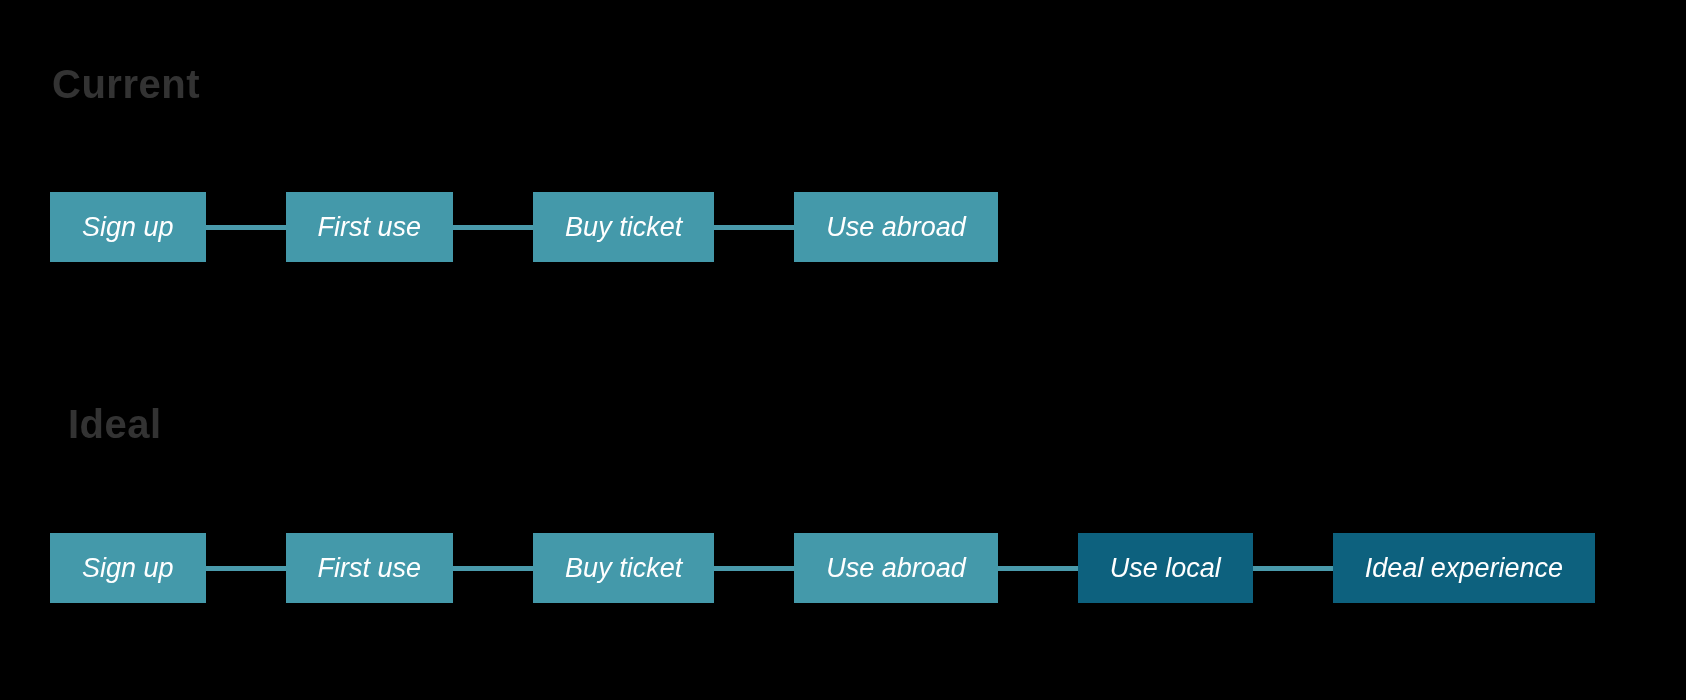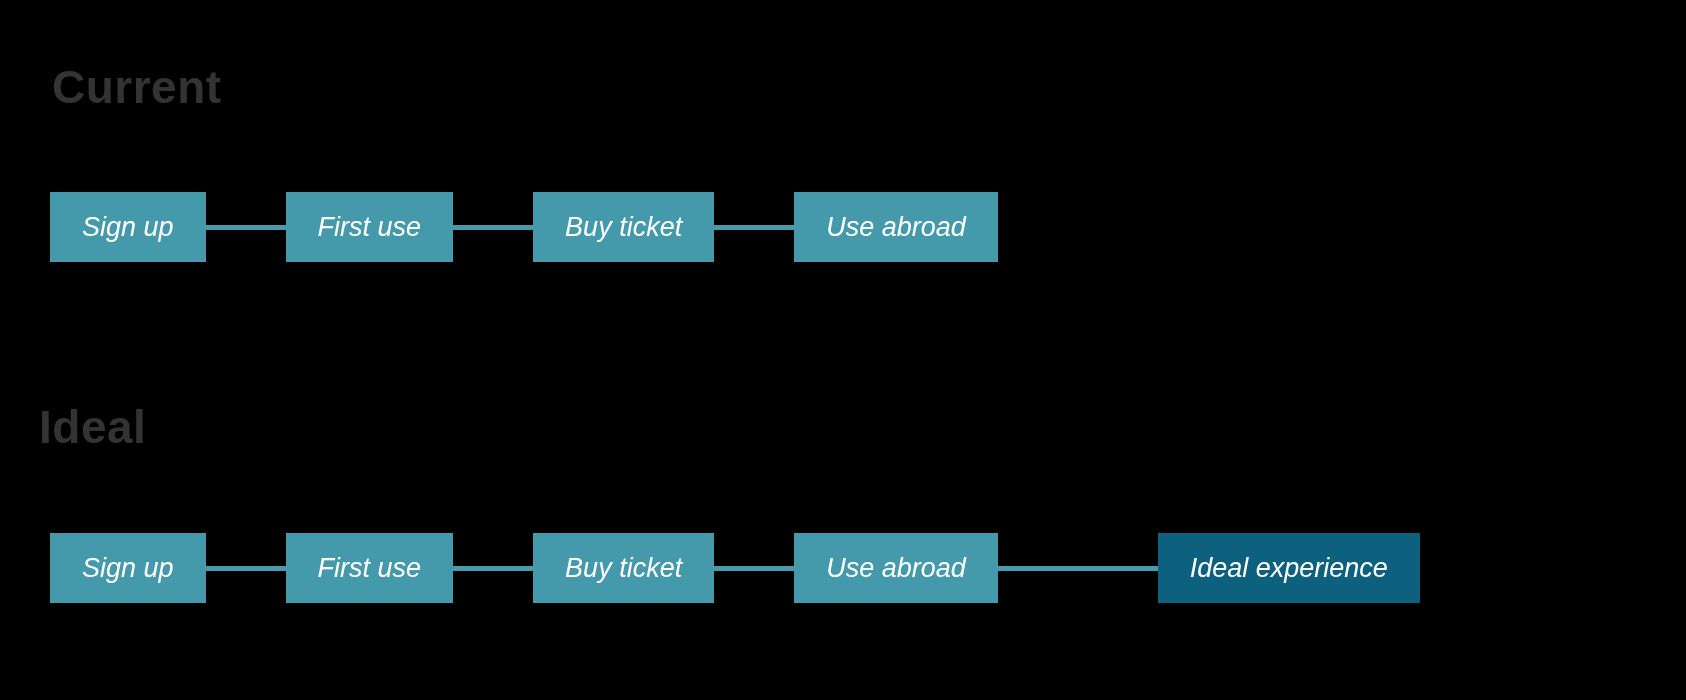--- a/index.html
+++ b/index.html
@@ -11,28 +11,28 @@
     position: relative;
     width: 1686px;
     height: 700px;
     background: var(--background, #000);
     overflow: hidden;
     font-family: "Liberation Sans", sans-serif;
   }
   .section-title {
     position: absolute;
     margin: 0;
-    font-size: 46px;
+    font-size: 40px;
     line-height: 1;
     font-weight: bold;
     color: var(--heading, #333);
     letter-spacing: 0.5px;
   }
   .title-current { left: 52px; top: 64px; }
-  .title-ideal   { left: 39px; top: 404px; }
+  .title-ideal   { left: 68px; top: 404px; }
   .flow {
     position: absolute;
     display: flex;
     align-items: stretch;
     font-style: italic;
   }
   .flow-current { left: 50px; top: 192px; }
   .flow-ideal   { left: 50px; top: 533px; }
   .step {
     height: 70px;
@@ -77,18 +77,19 @@
     <h1 class="section-title title-ideal">Ideal</h1>
     <div class="flow flow-ideal">
         <div class="step light">Sign up</div>
         <div class="connector"></div>
         <div class="step light">First use</div>
         <div class="connector"></div>
         <div class="step light">Buy ticket</div>
         <div class="connector"></div>
         <div class="step light">Use abroad</div>
         <div class="connector"></div>
+        <div class="step dark">Use local</div>
         <div class="connector"></div>
         <div class="step dark">Ideal experience</div>
       </div>
   </section>
 
 </div>
 
 </body></html>

